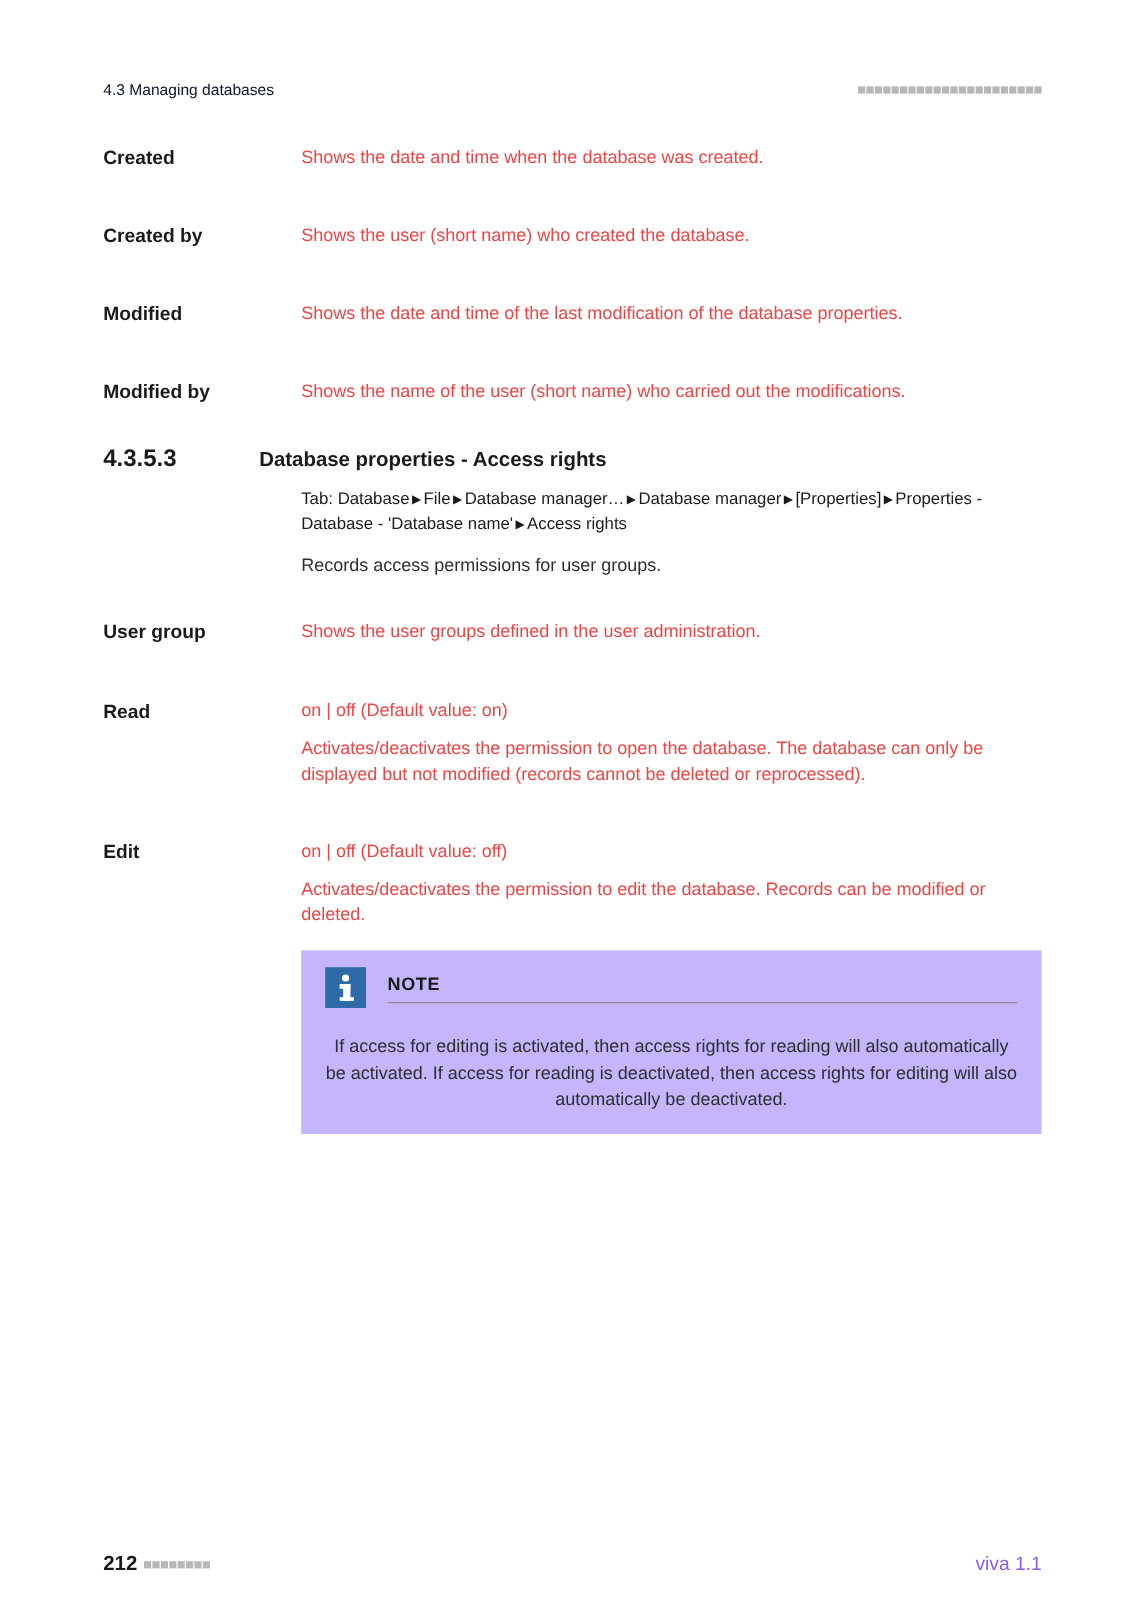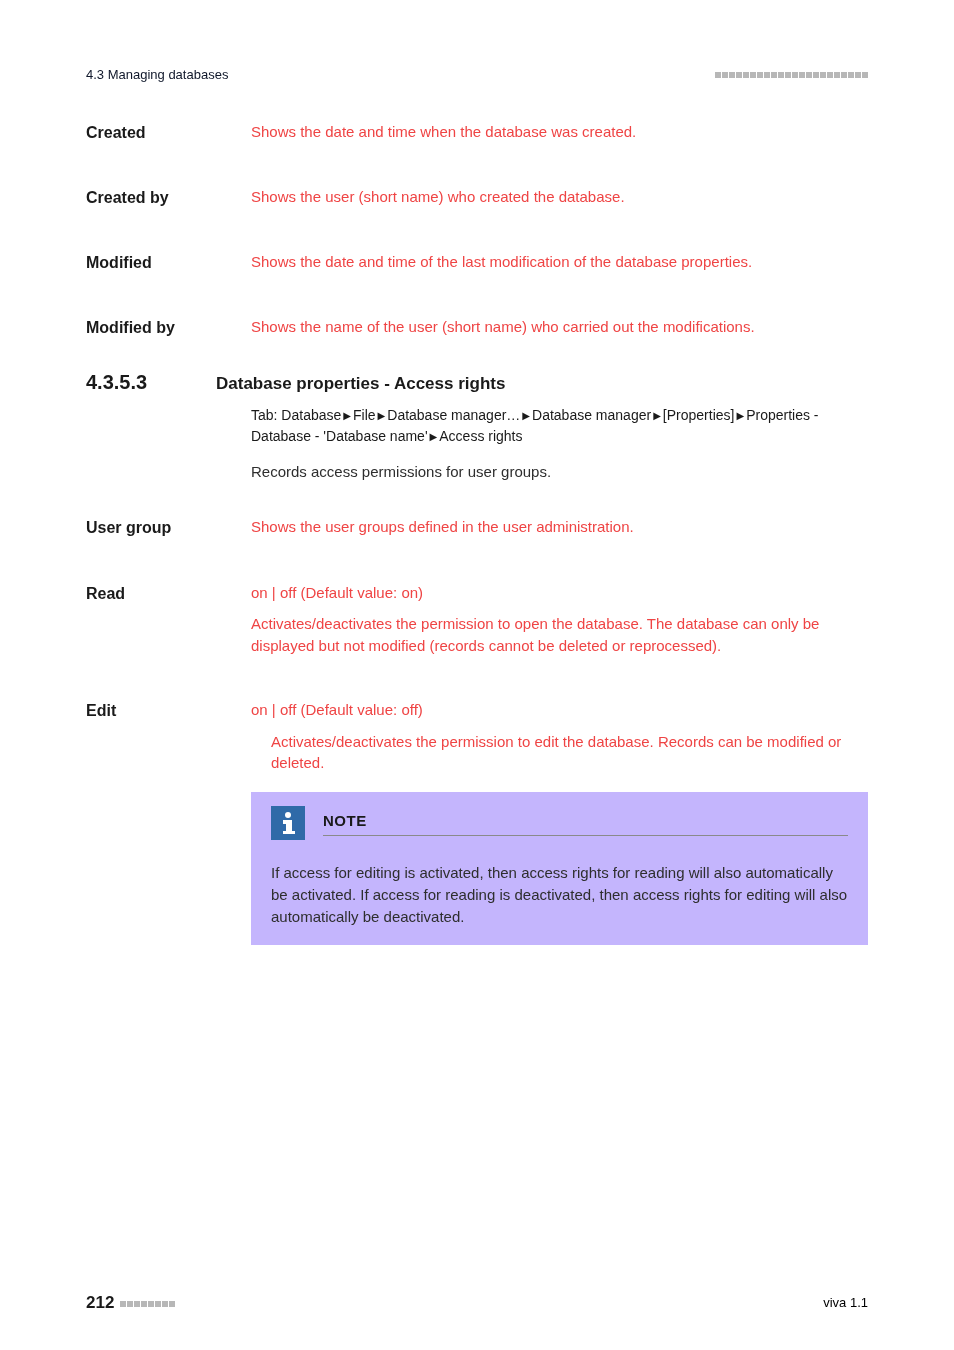--- a/index.html
+++ b/index.html
@@ -37,31 +37,31 @@
   .note-box { margin-left: 165px; margin-top: 18px; background: #c4b5fd; padding: 0 20px 18px 20px; }
   .note-head { display: flex; align-items: center; gap: 18px; padding-top: 14px; padding-bottom: 6px; }
   .note-icon {
     width: 34px; height: 34px; background: #2f6aa8; display: flex;
     align-items: center; justify-content: center;
   }
   .note-icon svg { width: 20px; height: 24px; }
   .note-title-wrap { flex: 1; }
   .note-title { font-weight: 800; font-size: 15px; letter-spacing: .5px; }
   .note-underline { height: 1px; background: #8a8a8a; margin-top: 4px; }
-  .note-body { color: #2e2e2e; margin-top: 16px; }
+  .note-body { color: #2e2e2e; margin-top: 16px; text-align: center; }
 
   .footer {
     position: absolute; left: 86px; right: 86px; bottom: 34px;
     display: flex; align-items: center; justify-content: space-between;
   }
   .footer-left { display: flex; align-items: center; gap: 6px; }
   .page-num { font-weight: 800; font-size: 17px; }
   .footer-dots { display: flex; gap: 1px; }
   .footer-dots span { width: 6px; height: 6px; background: #b7b7b7; display: inline-block; }
-  .footer-right { font-size: 13px; color: #000000; }
+  .footer-right { font-size: 16px; color: #8b5cf6; }
 </style>
 </head>
 <body>
 
 <div class="header">
   <div class="header-left">4.3 Managing databases</div>
   <div class="header-dots">
     <span></span>
       <span></span>
       <span></span>
@@ -132,21 +132,21 @@
     <div style="margin-top:10px;">Activates/deactivates the permission to open the database. The database can only be displayed but not modified (records cannot be deleted or reprocessed).</div>
   </div>
 </div>
 
 <div class="entry">
   <div class="term">Edit</div>
   <div class="desc">
     <div>
       <span class="b">on</span><span class="b"> | </span><span class="b">off</span><span> (Default value: </span><span class="b">off</span><span>)</span>
     </div>
-    <div style="margin-top:10px;margin-left:20px;">Activates/deactivates the permission to edit the database. Records can be modified or deleted.</div>
+    <div style="margin-top:10px;">Activates/deactivates the permission to edit the database. Records can be modified or deleted.</div>
   </div>
 </div>
 
 <div class="note-box">
   <div class="note-head">
     <div class="note-icon">
       <svg viewBox="0 0 20 24">
         <circle cx="10" cy="4" r="3" fill="#fff"></circle>
         <rect x="5" y="9" width="9" height="4" fill="#fff"></rect>
         <rect x="8" y="9" width="6" height="14" fill="#fff"></rect>

